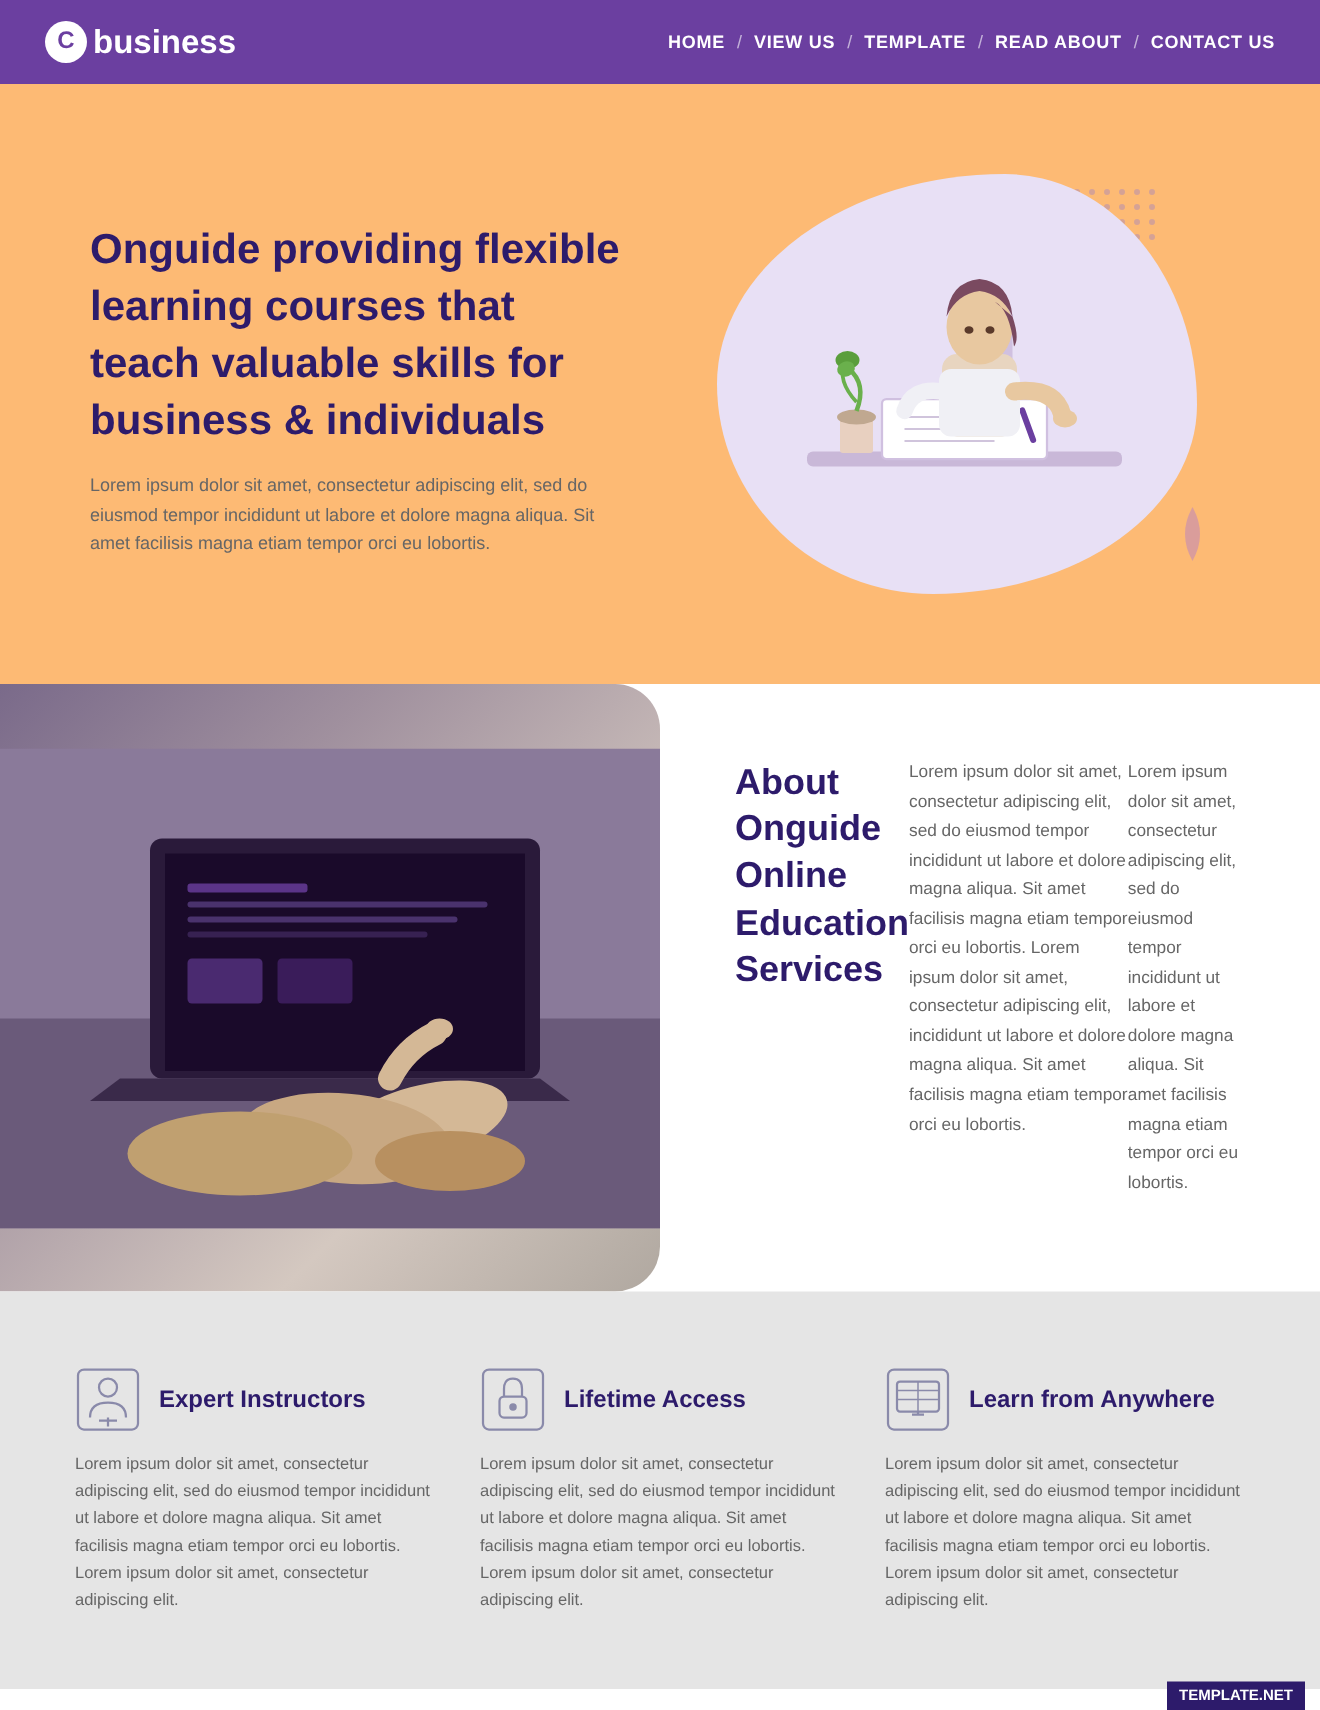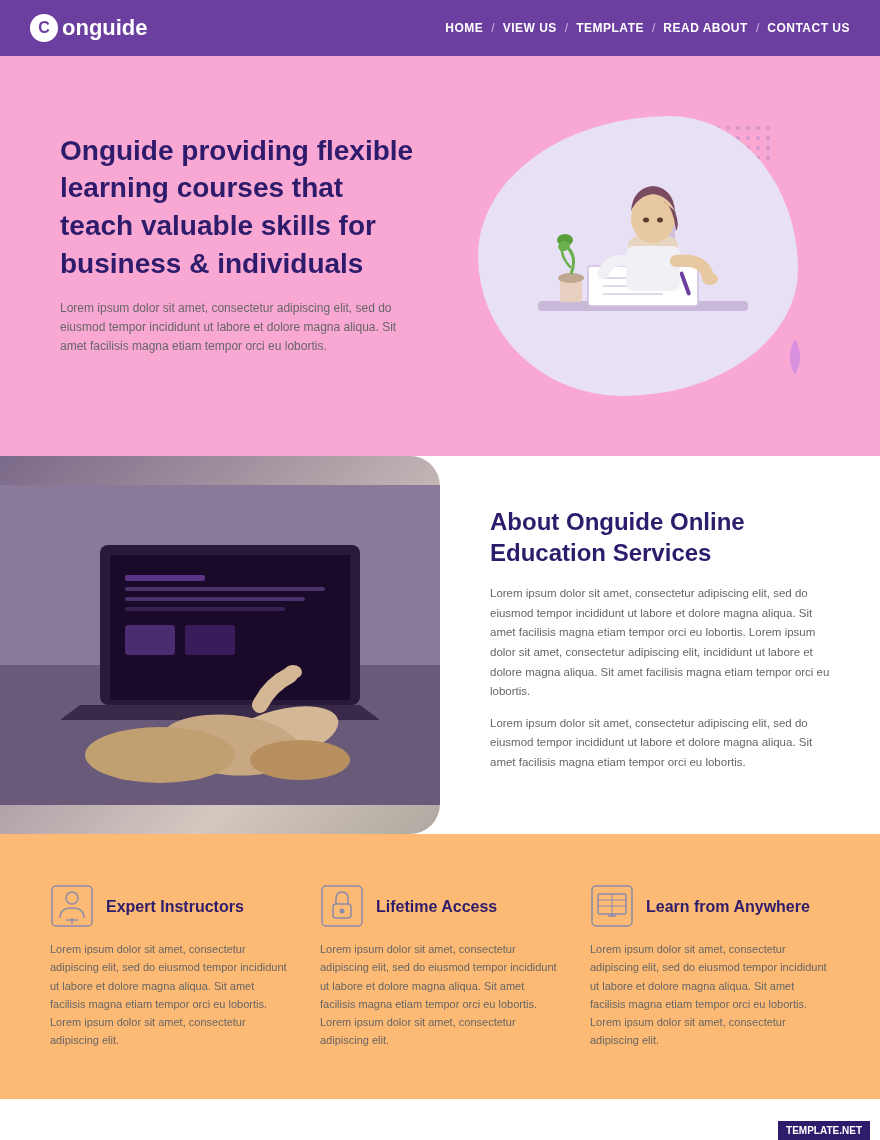--- a/index.html
+++ b/index.html
@@ -48,23 +48,23 @@
       font-weight: 600;
       letter-spacing: 0.5px;
     }
     nav .sep {
       color: rgba(255,255,255,0.6);
       font-size: 12px;
     }
 
     
     .hero {
-      background: #f9a8d4;
-      display: flex;
-      align-items: center;
+      background: #fdba74;
+      display: flex;
+      align-items: flex-end;
       padding: 60px 50px 60px 60px;
       min-height: 380px;
       position: relative;
       overflow: hidden;
     }
     .hero-left {
       flex: 1;
       z-index: 2;
     }
     .hero-title {
@@ -131,21 +131,20 @@
       background: linear-gradient(135deg, #7a6a8a 0%, #a0909e 30%, #d4c8c0 70%, #b0a8a0 100%);
       display: flex;
       align-items: center;
       justify-content: center;
     }
     
     .about-right {
       flex: 1;
       padding: 50px 50px;
       display: flex;
-      flex-direction: column;
       justify-content: center;
     }
     .about-title {
       color: #2d1b6b;
       font-size: 24px;
       font-weight: 800;
       line-height: 1.3;
       margin-bottom: 16px;
     }
     .about-para {
@@ -153,21 +152,21 @@
       font-size: 11.5px;
       line-height: 1.7;
       margin-bottom: 12px;
     }
 
     
     .features-section {
       padding: 50px 50px;
       display: flex;
       gap: 30px;
-      background: #fdba74;
+      background: #e5e5e5;
     }
     .feature-card {
       flex: 1;
     }
     .feature-header {
       display: flex;
       align-items: center;
       gap: 12px;
       margin-bottom: 12px;
     }
@@ -221,21 +220,21 @@
     }
   </style>
 </head>
 <body>
 
 <header>
   <div class="logo">
     <div class="logo-circle">
       <span>C</span>
     </div>
-    <span>onguide</span>
+    <span>business</span>
   </div>
   <nav>
     <a>HOME</a>
     <span class="sep">/</span>
     <a>VIEW US</a>
     <span class="sep">/</span>
     <a>TEMPLATE</a>
     <span class="sep">/</span>
     <a>READ ABOUT</a>
     <span class="sep">/</span>

